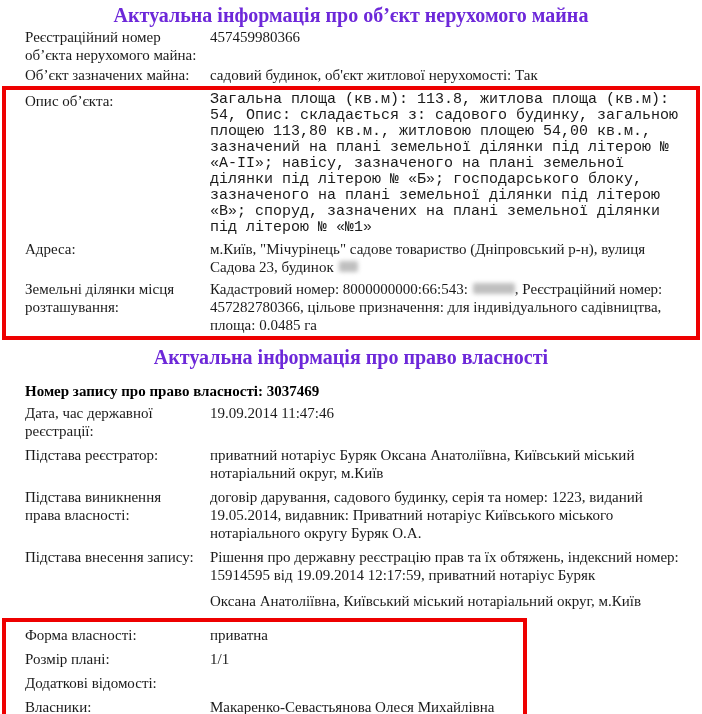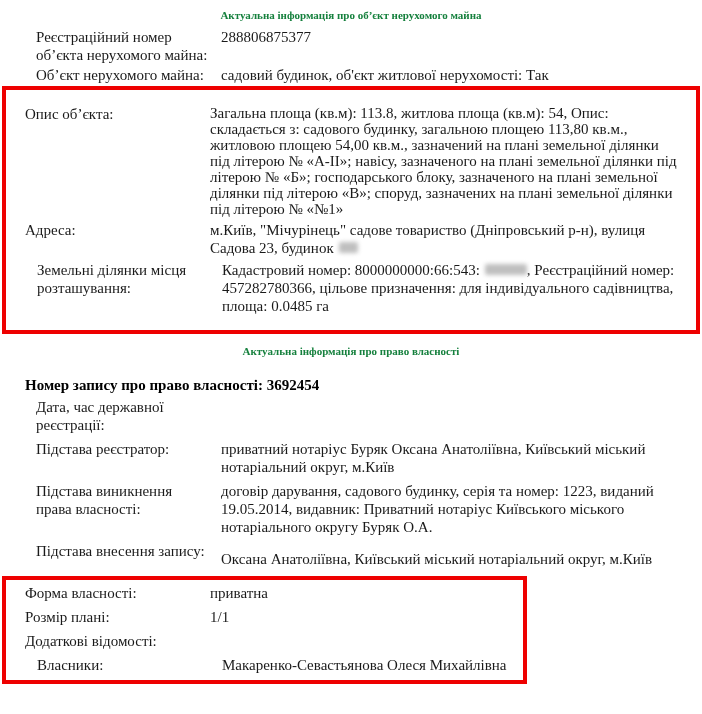--- a/index.html
+++ b/index.html
@@ -10,64 +10,64 @@
     background: #ffffff;
     color: #1a1a1a;
     font-family: "Liberation Serif", "DejaVu Serif", serif;
     font-size: 15px;
     line-height: 18px;
     overflow: hidden;
   }
   .page { padding-top: 6px; }
 
   .doc-title {
-    font-size: 11px;
+    font-size: 20px;
     font-weight: bold;
-    color: #15803d;
+    color: #6d28d9;
     text-align: center;
     margin: 0 0 4px 0;
     line-height: 18px;
   }
   .doc-title.second { margin-top: 8px; margin-bottom: 16px; }
 
   .row {
     display: grid;
     grid-template-columns: 185px 470px;
-    padding-left: 36px;
+    padding-left: 25px;
     margin-bottom: 2px;
   }
   .row .label { padding-right: 12px; }
   .row .value { }
 
   .record-line {
     padding-left: 25px;
     font-weight: bold;
     color: #000;
     margin-bottom: 4px;
   }
 
   .gap4 { height: 4px; }
 
   .red-box {
     border: 4px solid #ee0000;
     margin: 0 2px;
-    padding: 15px 0;
+    padding: 2px 0;
   }
   .red-box .row { padding-left: 19px; margin-bottom: 4px; }
-  .red-box .row:last-child { margin-bottom: 0; margin-left: 12px; }
+  .red-box .row:last-child { margin-bottom: 0; }
 
   .red-box.owner-box {
     width: 525px;
     margin-top: 8px;
     padding: 4px 0 2px 0;
   }
   .red-box.owner-box .row { margin-bottom: 6px; grid-template-columns: 185px 1fr; }
   .red-box.owner-box .row:last-child { margin-bottom: 4px; }
 
-  .tight { line-height: 16px; }
+  .tight { line-height: 16px; font-family: Liberation Mono, monospace; }
 
   .part2 { margin-top: 8px; }
 
   .redaction {
     display: inline-block;
     height: 11px;
     border-radius: 2px;
     background: #bfbfbf;
     filter: blur(2px);
     margin-left: 5px;
@@ -78,25 +78,25 @@
 </style>
 </head>
 <body>
 
 <div class="page">
 
   <div class="doc-title">Актуальна інформація про об’єкт нерухомого майна</div>
 
   <div class="row">
     <div class="label">Реєстраційний номер об’єкта нерухомого майна:</div>
-    <div class="value">288806875377</div>
+    <div class="value">457459980366</div>
   </div>
 
   <div class="row">
-    <div class="label">Об’єкт нерухомого майна:</div>
+    <div class="label">Об’єкт зазначених майна:</div>
     <div class="value">садовий будинок, об'єкт житлової нерухомості: Так</div>
   </div>
 
   <div class="red-box">
     <div class="row">
       <div class="label">Опис об’єкта:</div>
       <div class="value tight">Загальна площа (кв.м): 113.8, житлова площа (кв.м): 54, Опис: складається з: садового будинку, загальною площею 113,80 кв.м., житловою площею 54,00 кв.м., зазначений на плані земельної ділянки під літерою № «А-II»; навісу, зазначеного на плані земельної ділянки під літерою № «Б»; господарського блоку, зазначеного на плані земельної ділянки під літерою «В»; споруд, зазначених на плані земельної ділянки під літерою № «№1»</div>
     </div>
 
     <div class="row">
@@ -105,42 +105,44 @@
     </div>
 
     <div class="row">
       <div class="label">Земельні ділянки місця розташування:</div>
       <div class="value"><span>Кадастровий номер: 8000000000:66:543:</span><span class="redaction cadastre"></span><span>, Реєстраційний номер: 457282780366, цільове призначення: для індивідуального садівництва, площа: 0.0485 га</span></div>
     </div>
   </div>
 
   <div class="doc-title second">Актуальна інформація про право власності</div>
 
-  <div class="record-line">Номер запису про право власності: 3692454</div>
+  <div class="record-line">Номер запису про право власності: 3037469</div>
 
   <div class="row">
     <div class="label">Дата, час державної реєстрації:</div>
+    <div class="value">19.09.2014 11:47:46</div>
   </div>
   <div class="gap4"></div>
 
   <div class="row">
     <div class="label">Підстава реєстратор:</div>
     <div class="value">приватний нотаріус Буряк Оксана Анатоліївна, Київський міський нотаріальний округ, м.Київ</div>
   </div>
   <div class="gap4"></div>
 
   <div class="row">
     <div class="label">Підстава виникнення права власності:</div>
     <div class="value">договір дарування, садового будинку, серія та номер: 1223, виданий 19.05.2014, видавник: Приватний нотаріус Київського міського нотаріального округу Буряк О.А.</div>
   </div>
   <div class="gap4"></div>
 
   <div class="row">
     <div class="label">Підстава внесення запису:</div>
     <div class="value">
+      <div>Рішення про державну реєстрацію прав та їх обтяжень, індексний номер: 15914595 від 19.09.2014 12:17:59, приватний нотаріус Буряк</div>
       <div class="part2">Оксана Анатоліївна, Київський міський нотаріальний округ, м.Київ</div>
     </div>
   </div>
 
   <div class="red-box owner-box">
     <div class="row">
       <div class="label">Форма власності:</div>
       <div class="value">приватна</div>
     </div>
     <div class="row">

